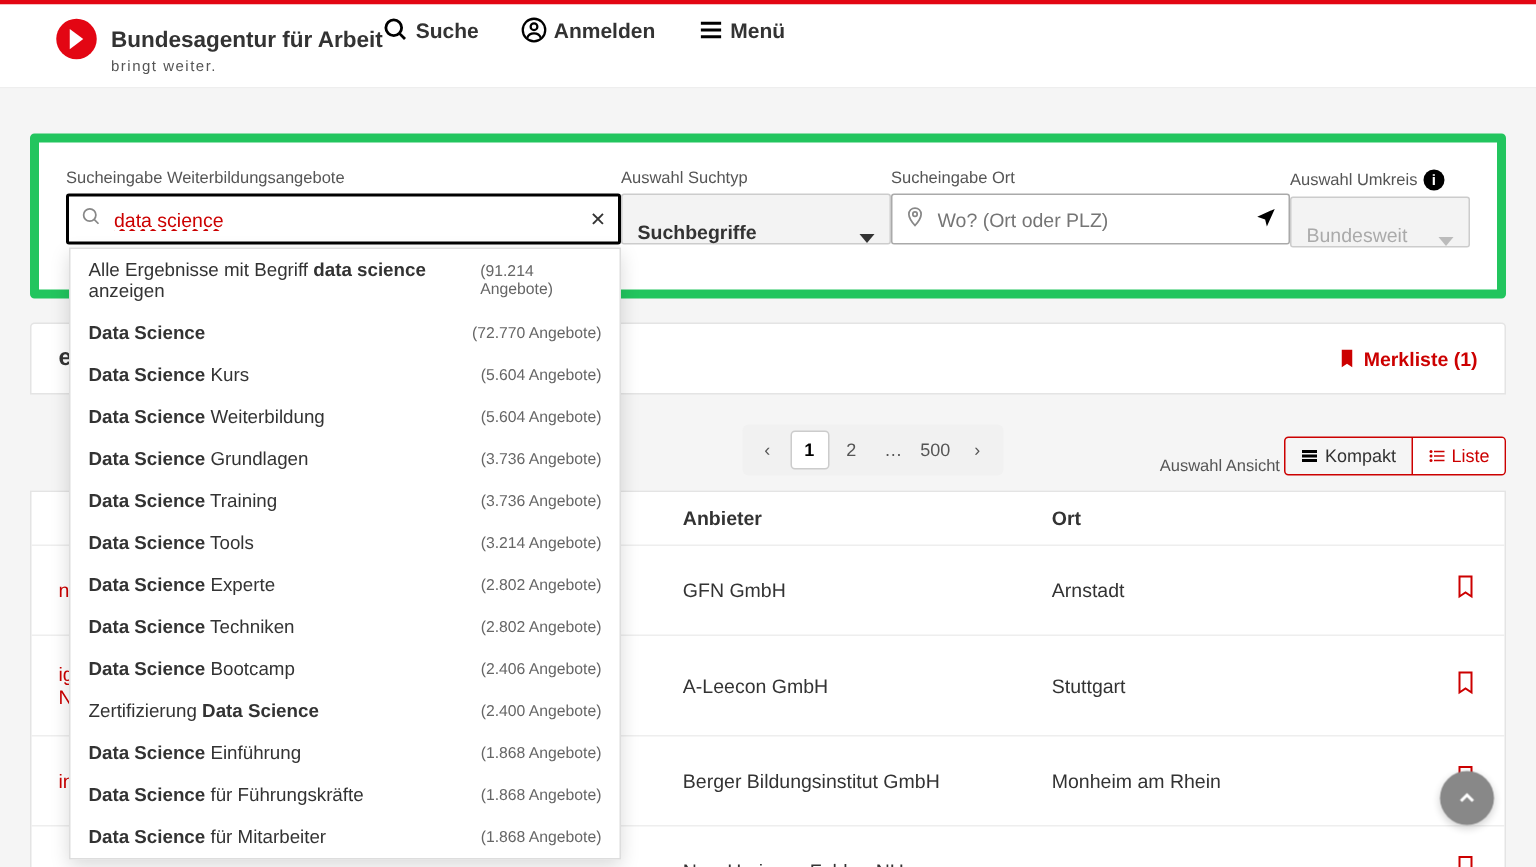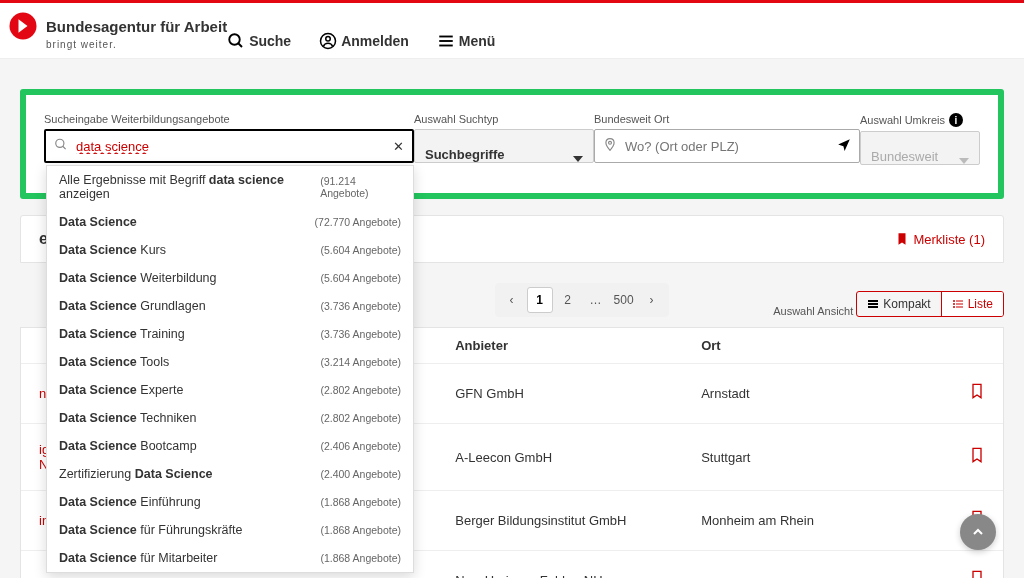--- a/index.html
+++ b/index.html
@@ -1,18 +1,18 @@
 <!DOCTYPE html>
 <html><head>
 <meta charset="utf-8">
 <style>
 * { box-sizing: border-box; margin: 0; padding: 0; font-family: Arial, Helvetica, sans-serif; }
 body { background: #f5f5f5; color: #333; }
 .topbar { height: 3px; background: #e30613; }
-.header { background: #fff; display: flex; align-items: flex-end; padding: 8px 8px; border-bottom: 1px solid #eee; }
+.header { background: #fff; display: flex; align-items: flex-start; padding: 8px 36px; border-bottom: 1px solid #eee; }
 .logo-wrap { display: flex; align-items: center; gap: 8px; flex: 1; }
 .logo { width: 30px; height: 30px; }
 .brand { font-size: 15px; font-weight: bold; }
 .brand-sub { font-size: 10px; letter-spacing: 1px; color: #555; margin-left: 38px; margin-top: -2px; }
 .header-actions { display: flex; gap: 28px; align-items: center; }
 .header-action { display: flex; align-items: center; gap: 4px; font-weight: bold; font-size: 14px; cursor: pointer; }
 .search-panel { background: #fff; margin: 30px 20px 16px 20px; padding: 18px 18px 28px 18px; border-radius: 3px; border: 6px solid #22c55e; display: flex; position: relative; }
 .field-group { display: flex; flex-direction: column; gap: 4px; position: relative; }
 .field-label { font-size: 11px; color: #555; display: flex; align-items: center; gap: 4px; }
 .field-input { height: 34px; border: 1px solid #333; border-radius: 2px; padding: 0 30px 0 30px; font-size: 13px; background: #fff; display: flex; align-items: center; position: relative; }
@@ -22,21 +22,21 @@
 .icon-right { position: absolute; right: 8px; top: 50%; transform: translateY(-50%); color: #333; cursor: pointer; }
 .select-box { background: #f3f3f3; border: 1px solid #ccc; height: 34px; border-radius: 2px; display: flex; align-items: flex-end; padding: 0 10px; font-size: 13px; font-weight: bold; justify-content: space-between; cursor: pointer; }
 .select-box.disabled { color: #aaa; font-weight: normal; }
 .info-circle { width: 14px; height: 14px; background: #000; color: #fff; border-radius: 50%; display: inline-flex; align-items: center; justify-content: center; font-size: 10px; font-weight: bold; }
 .suggest { position: absolute; top: 34px; left: 0; width: 368px; background: #fff; border: 1px solid #ddd; box-shadow: 0 4px 12px rgba(0,0,0,.15); z-index: 20; max-height: 500px; overflow: visible; }
 .suggest-row { display: flex; justify-content: space-between; align-items: center; padding: 7px 12px; font-size: 12.5px; cursor: pointer; }
 .suggest-label b { font-weight: bold; }
 .suggest-count { font-size: 10.5px; color: #666; }
 .results-header { background: #fff; margin: 0 20px; padding: 14px 18px; border: 1px solid #e4e4e4; border-radius: 3px 3px 0 0; display: flex; justify-content: space-between; align-items: center; }
 .results-title { font-size: 16px; font-weight: bold; }
-.merkliste { color: #c00; font-weight: normal; font-size: 13px; display: flex; align-items: center; gap: 4px; cursor: pointer; }
+.merkliste { color: #c00; font-weight: bold; font-size: 13px; display: flex; align-items: center; gap: 4px; cursor: pointer; }
 .results-toolbar { margin: 20px 20px 0 20px; display: flex; justify-content: space-between; align-items: flex-end; }
 .pagination-wrap { flex: 1; display: flex; justify-content: center; }
 .pagination { background: #f1f1f1; border-radius: 4px; display: flex; align-items: center; padding: 4px; gap: 2px; }
 .page-btn { min-width: 26px; height: 26px; display: flex; align-items: center; justify-content: center; font-size: 12px; border-radius: 3px; cursor: pointer; color: #555; }
 .page-btn.active { background: #fff; border: 1px solid #ccc; font-weight: bold; color: #000; }
 .view-switch { display: flex; flex-direction: row; align-items: flex-end; gap: 3px; }
 .view-label { font-size: 11px; color: #555; }
 .view-btns { display: flex; border: 1px solid #c00; border-radius: 3px; overflow: hidden; }
 .view-btn { padding: 5px 10px; font-size: 12px; display: flex; align-items: center; gap: 4px; cursor: pointer; }
 .view-btn.active { background: #fff; color: #c00; border-left: 1px solid #c00; }
@@ -173,21 +173,21 @@
 
   <div class="field-group" style="width:180px;">
     <span class="field-label">Auswahl Suchtyp</span>
     <div class="select-box">
       <span>Suchbegriffe</span>
       <span class="triangle-down"></span>
     </div>
   </div>
 
   <div class="field-group" style="flex:1;">
-    <span class="field-label">Bundesweit Ort</span>
+    <span class="field-label">Sucheingabe Ort</span>
     <div class="field-input" style="border:1px solid #aaa;">
       <span class="icon-left">
         <svg width="14" height="14" viewBox="0 0 24 24" fill="none" stroke="#888" stroke-width="2">
             <path d="M12 2C8 2 5 5 5 9c0 5 7 13 7 13s7-8 7-13c0-4-3-7-7-7z"></path>
             <circle cx="12" cy="9" r="2.5"></circle>
           </svg>
       </span>
       <input placeholder="Wo? (Ort oder PLZ)" style="">
       <span class="icon-right">
         <svg width="14" height="14" viewBox="0 0 24 24" fill="#000">

